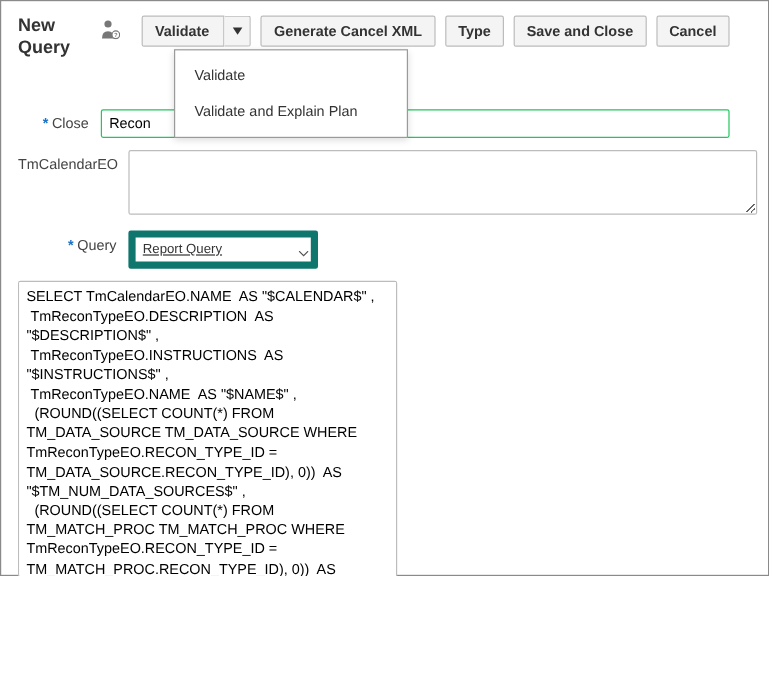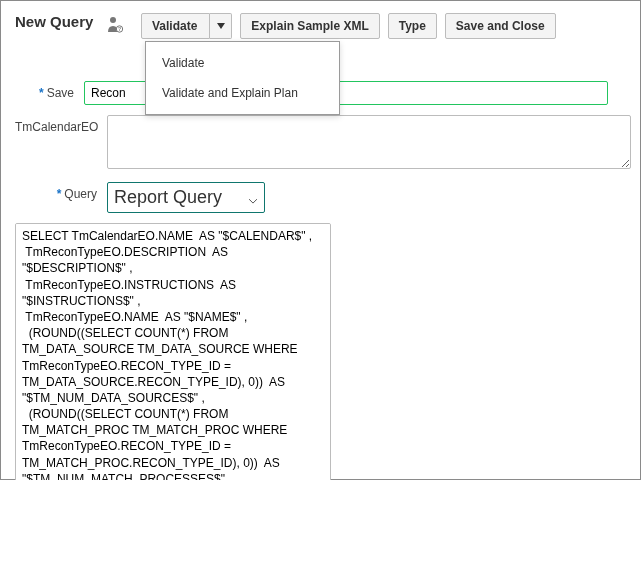--- a/index.html
+++ b/index.html
@@ -17,21 +17,21 @@
   .dropdown { position: absolute; top: 40px; left: 144px; width: 195px; background: #fff; border: 1px solid #9a9a9a; box-shadow: 0 2px 6px rgba(0,0,0,0.15); z-index: 50; padding: 6px 0; }
   .dropdown-item { padding: 8px 16px; font-size: 12px; cursor: pointer; color: #333; }
   .form { margin-top: 42px; }
   .row { display: flex; align-items: flex-start; margin-bottom: 10px; }
   .label { width: 92px; text-align: right; padding-right: 10px; padding-top: 5px; font-size: 12px; color: #444; }
   .req { color: #1a73c7; font-weight: bold; margin-right: 3px; }
   .field { flex: 1; }
   .text-input { width: 524px; border: 1px solid #22c55e; border-radius: 2px; padding: 4px 6px; font-size: 12px; font-family: inherit; }
   .textarea-desc { width: 524px; height: 54px; border: 1px solid #bcbcbc; border-radius: 2px; padding: 4px 6px; font-size: 12px; font-family: inherit; resize: both; }
   .select-wrap { position: relative; display: inline-block; }
-  .select { width: 158px; border: 1px solid #0f766e; border-radius: 2px; padding: 4px 22px 4px 6px; font-size: 18px; background: #fff; cursor: pointer; }
+  .select { width: 158px; border: 6px solid #0f766e; border-radius: 2px; padding: 4px 22px 4px 6px; font-size: 11px; background: #fff; cursor: pointer; text-decoration: underline; }
   .select-caret { position: absolute; right: 8px; top: 50%; transform: translateY(-35%); pointer-events: none; }
   .query-row { margin-top: 4px; }
   .query-wrap { display: flex; align-items: flex-start; gap: 10px; }
   .query-text { width: 316px; height: 324px; border: 1px solid #bcbcbc; border-radius: 2px; padding: 4px 6px; font-size: 12px; font-family: Arial, Helvetica, sans-serif; line-height: 1.35; overflow-y: scroll; white-space: pre-wrap; word-break: break-word; resize: none; }
   .gen-btn { margin-top: 0; }
   .query-label { padding-top: 155px; }
 </style>
 </head>
 <body>
 
@@ -49,36 +49,37 @@
       </svg>
     </span>
 
     <div class="toolbar">
       <div class="btn-split">
         <button class="btn">Validate</button>
         <div class="caret">
           <span class="caret-down"></span>
         </div>
       </div>
-      <button class="btn">Explain Sample XML</button>
+      <button class="btn">Generate Cancel XML</button>
       <button class="btn">Type</button>
       <button class="btn">Save and Close</button>
+      <button class="btn">Cancel</button>
     </div>
   </div>
 
   <div class="dropdown">
     <div class="dropdown-item">Validate</div>
     <div class="dropdown-item">Validate and Explain Plan</div>
   </div>
 
   <div class="form">
 
     <div class="row">
       <div class="label">
-        <span class="req">*</span><span>Save</span>
+        <span class="req">*</span><span>Close</span>
       </div>
       <div class="field">
         <input type="text" class="text-input" value="Recon" style="">
       </div>
     </div>
 
     <div class="row">
       <div class="label">TmCalendarEO</div>
       <div class="field">
         <textarea class="textarea-desc" style=""></textarea>

